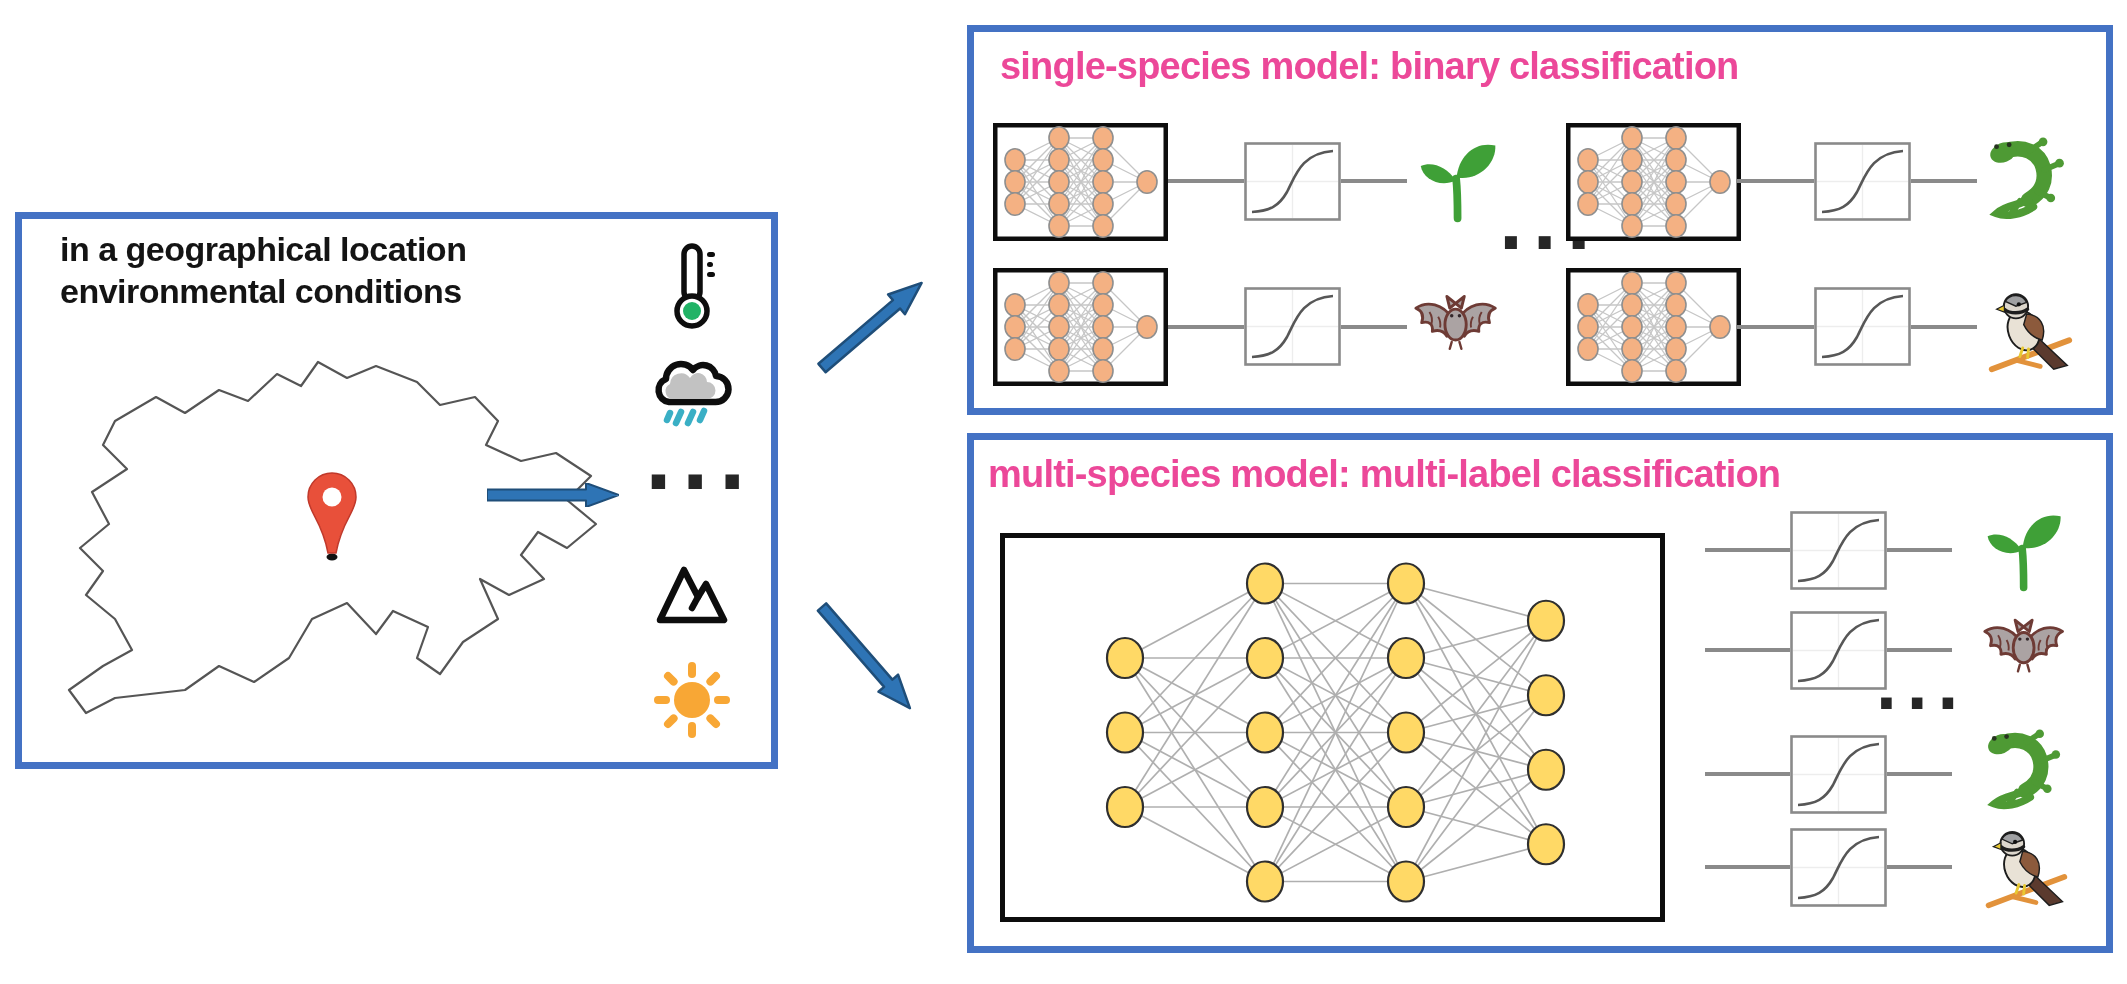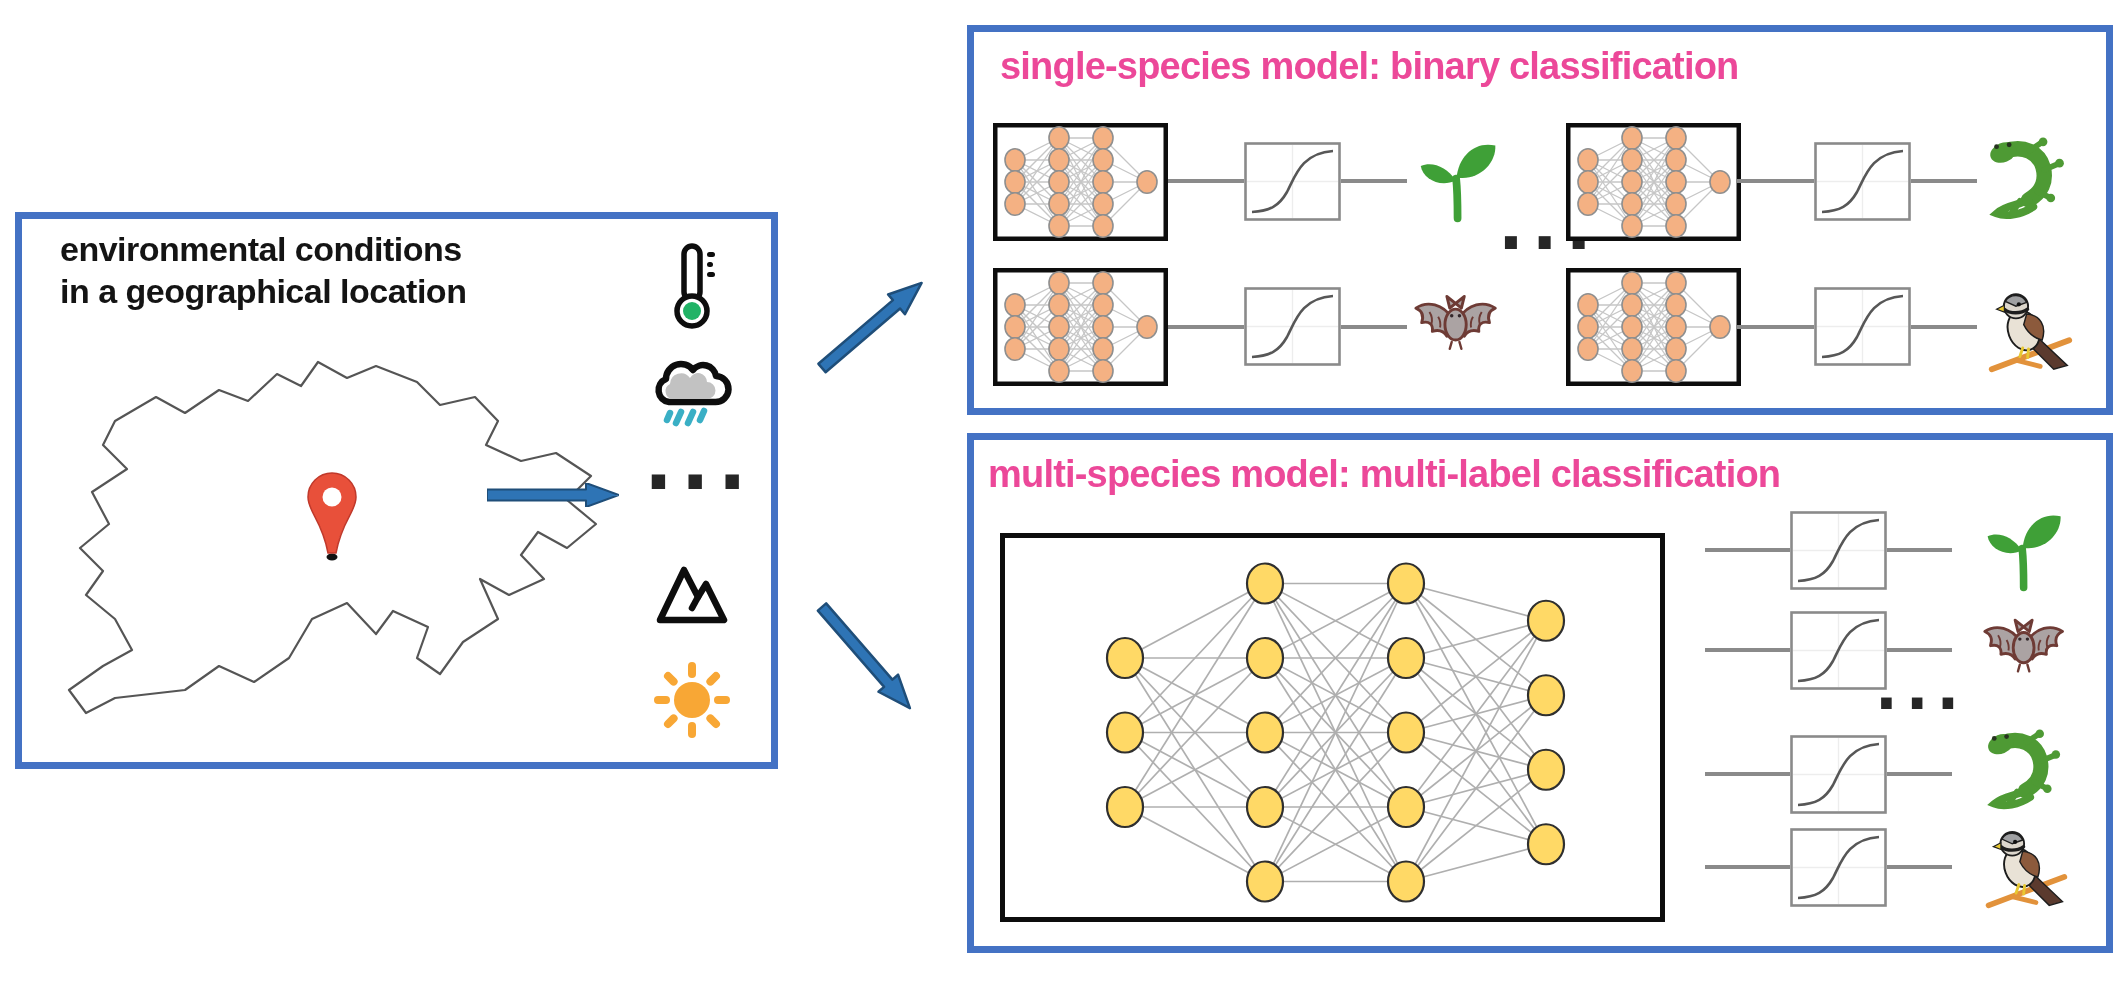--- a/index.html
+++ b/index.html
@@ -24,22 +24,22 @@
   .abs{position:absolute;}
   svg{display:block;}
 </style>
 </head>
 <body>
 
 <div id="canvas">
 
   <div id="left-panel" class="panel">
     <div class="left-title">
+      <div>in a geographical location</div>
       <div>environmental conditions</div>
-      <div>in a geographical location</div>
     </div>
 
     <svg class="abs" style="left:25px;top:126px" width="600" height="412" viewBox="0 0 600 412">
       <path d="M68,76 L109,52 L138,68 L172,45 L201,56 L230,29 L254,41 L271,17 L300,33 L329,21
            L370,37 L393,60 L428,52 L451,76 L439,100 L474,116 L509,108 L544,131 L520,155
            L549,179 L520,203 L491,187 L474,210 L497,234 L462,250 L433,234 L451,274
            L416,297 L393,329 L370,313 L381,282 L346,266 L329,289 L300,258 L265,274
            L242,313 L207,337 L172,321 L138,345 L68,353 L39,368 L22,345 L56,321 L85,305
            L68,274 L39,250 L56,226 L33,203 L62,179 L45,147 L80,124 L56,100 Z" fill="#ffffff" stroke="#555555" stroke-width="2.2" stroke-linejoin="round"></path>
       <g>

